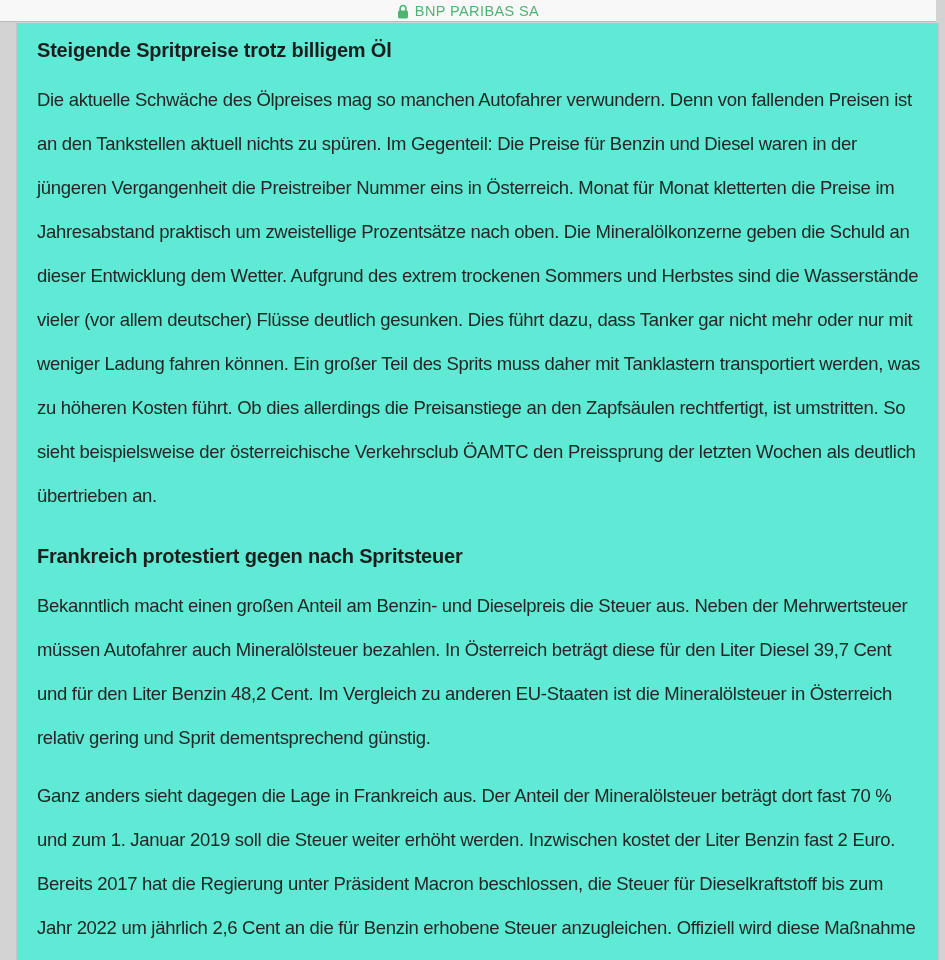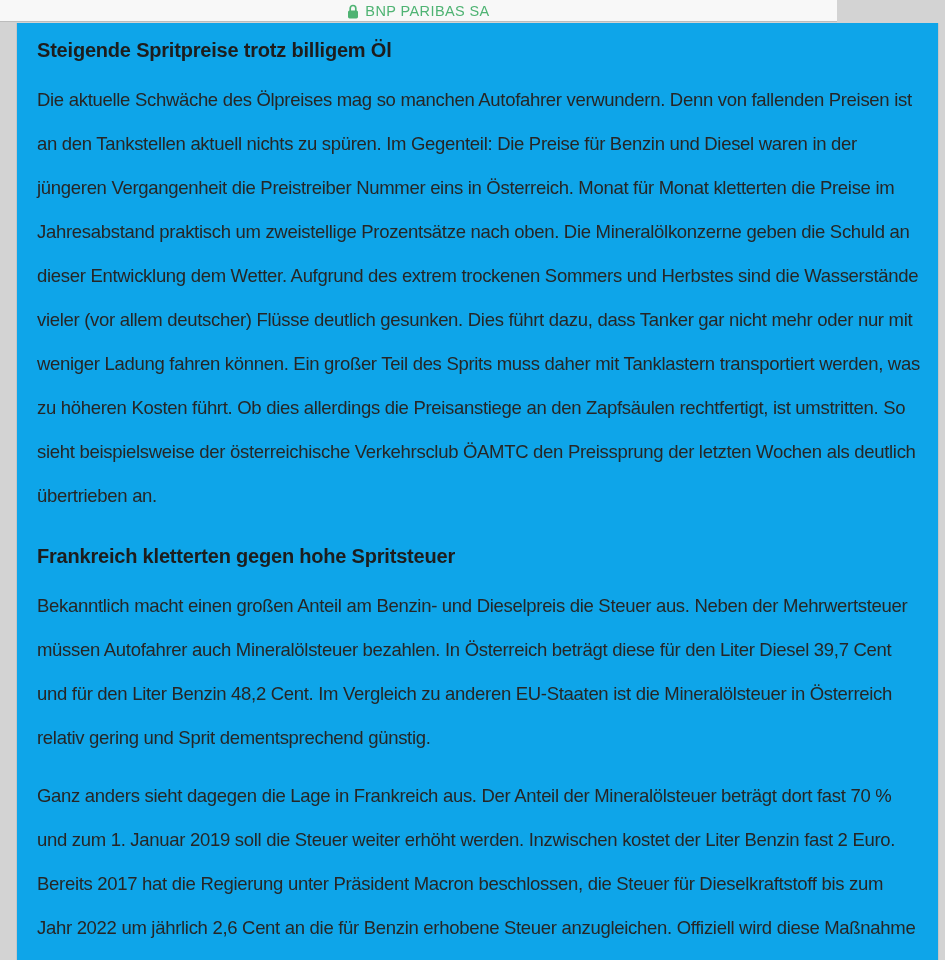--- a/index.html
+++ b/index.html
@@ -7,21 +7,21 @@
     padding: 0;
     width: 945px;
     height: 960px;
     overflow: hidden;
     background: #d3d3d3;
     font-family: "Liberation Sans", sans-serif;
   }
   .statusbar {
     position: absolute;
     top: 0; left: 0;
-    width: 837px;
+    width: 936px;
     height: 22px;
     background: #f8f8f8;
     border-bottom: 1px solid #bcbcbc;
     display: flex;
     align-items: center;
     justify-content: center;
     gap: 6px;
     box-sizing: border-box;
   }
   .statusbar .site-name {
@@ -41,21 +41,21 @@
     width: 945px;
     height: 937px;
     background: #d3d3d3;
   }
   .card {
     position: absolute;
     left: 17px;
     top: 0;
     width: 921px;
     height: 937px;
-    background: #0ea5e9;
+    background: #5eead4;
     box-sizing: border-box;
     padding: 13px 18px 0 20px;
     overflow: hidden;
     box-shadow: -1px 0 0 #c6c6c6, 1px 0 0 #c6c6c6;
   }
   .card h2 {
     margin: 0;
     padding: 0;
     font-size: 20px;
     font-weight: bold;
@@ -84,17 +84,17 @@
       <rect x="1" y="6.4" width="10" height="8" rx="1.6" fill="#4fb373"></rect>
     </svg>
   </span>
   <span class="site-name">BNP PARIBAS SA</span>
 </div>
 
 <div class="page">
   <div class="card">
     <h2>Steigende Spritpreise trotz billigem Öl</h2>
     <p>Die aktuelle Schwäche des Ölpreises mag so manchen Autofahrer verwundern. Denn von fallenden Preisen ist an den Tankstellen aktuell nichts zu spüren. Im Gegenteil: Die Preise für Benzin und Diesel waren in der jüngeren Vergangenheit die Preistreiber Nummer eins in Österreich. Monat für Monat kletterten die Preise im Jahresabstand praktisch um zweistellige Prozentsätze nach oben. Die Mineralölkonzerne geben die Schuld an dieser Entwicklung dem Wetter. Aufgrund des extrem trockenen Sommers und Herbstes sind die Wasserstände vieler (vor allem deutscher) Flüsse deutlich gesunken. Dies führt dazu, dass Tanker gar nicht mehr oder nur mit weniger Ladung fahren können. Ein großer Teil des Sprits muss daher mit Tanklastern transportiert werden, was zu höheren Kosten führt. Ob dies allerdings die Preisanstiege an den Zapfsäulen rechtfertigt, ist umstritten. So sieht beispielsweise der österreichische Verkehrsclub ÖAMTC den Preissprung der letzten Wochen als deutlich übertrieben an.</p>
-    <h2 class="second">Frankreich kletterten gegen hohe Spritsteuer</h2>
+    <h2 class="second">Frankreich protestiert gegen nach Spritsteuer</h2>
     <p>Bekanntlich macht einen großen Anteil am Benzin- und Dieselpreis die Steuer aus. Neben der Mehrwertsteuer müssen Autofahrer auch Mineralölsteuer bezahlen. In Österreich beträgt diese für den Liter Diesel 39,7 Cent und für den Liter Benzin 48,2 Cent. Im Vergleich zu anderen EU-Staaten ist die Mineralölsteuer in Österreich relativ gering und Sprit dementsprechend günstig.</p>
     <p>Ganz anders sieht dagegen die Lage in Frankreich aus. Der Anteil der Mineralölsteuer beträgt dort fast 70 % und zum 1. Januar 2019 soll die Steuer weiter erhöht werden. Inzwischen kostet der Liter Benzin fast 2 Euro. Bereits 2017 hat die Regierung unter Präsident Macron beschlossen, die Steuer für Dieselkraftstoff bis zum Jahr 2022 um jährlich 2,6 Cent an die für Benzin erhobene Steuer anzugleichen. Offiziell wird diese Maßnahme mit ökologischen Gründen gerechtfertigt. Die Opposition wirft der Regierung dagegen vor, damit den Staatshaushalt sanieren zu wollen – Mehreinnahmen von bis zu 15 Mrd. Euro pro Jahr soll die Steuererhöhung angeblich bringen. Alles andere als erfreut ist die französische Bevölkerung, was sich in heftigen Protesten zeigt.</p>
   </div>
 </div>
 
 </body></html>

